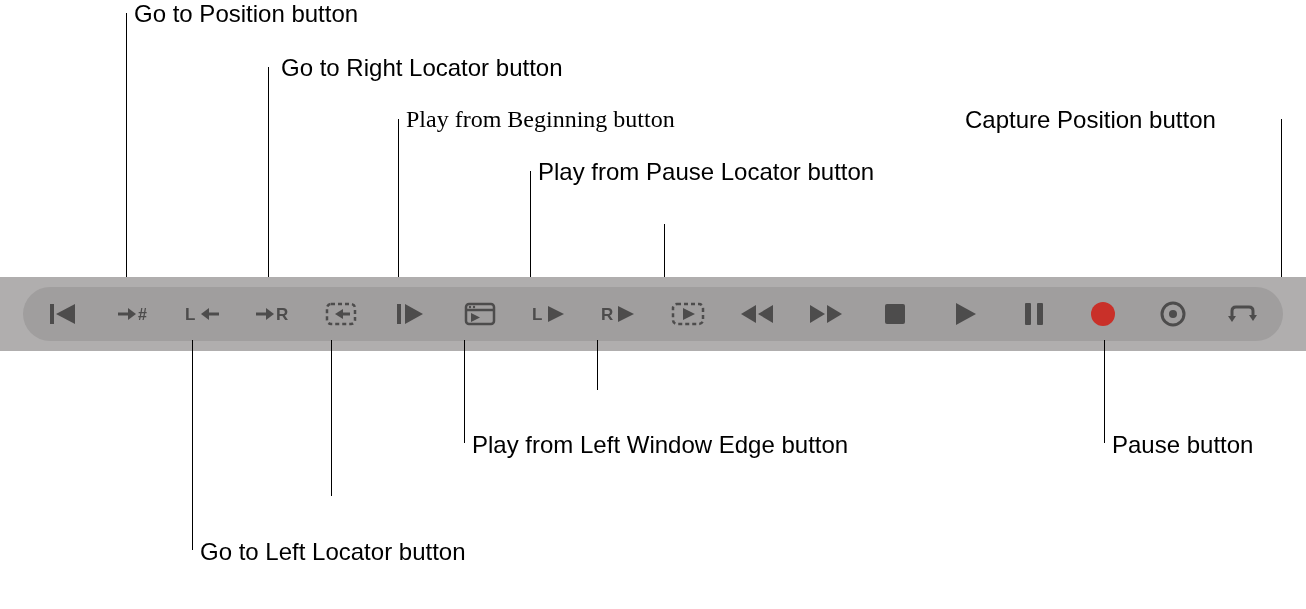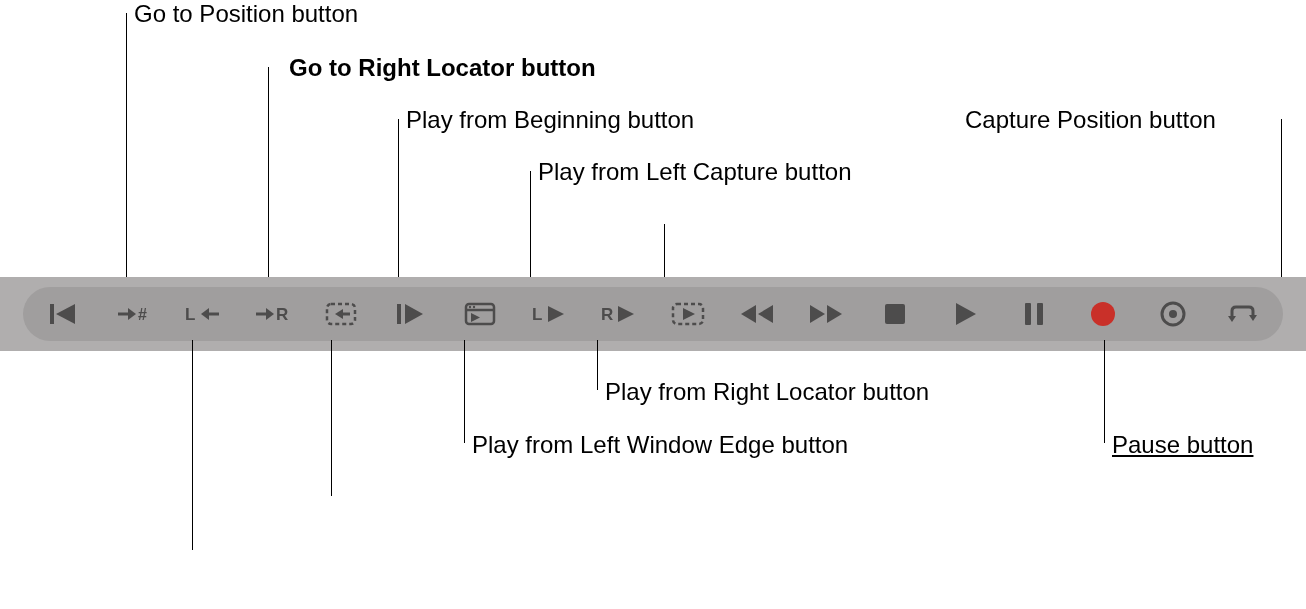--- a/index.html
+++ b/index.html
@@ -48,27 +48,27 @@
   .ll { font-weight: 700; font-family: Arial, sans-serif; }
 </style>
 </head>
 <body>
 
 <div class="stage">
 
   <div class="label" style="left:134px; top:0px;">Go to Position button</div>
   <div class="leader" style="left:126px; top:13px; height:275px;"></div>
 
-  <div class="label" style="left:289px; top:54px;font-weight:bold;">Go to Right Locator button</div>
+  <div class="label" style="left:281px; top:54px;">Go to Right Locator button</div>
   <div class="leader" style="left:268px; top:67px; height:221px;"></div>
 
-  <div class="label" style="left:406px; top:106px;">Play from Beginning button</div>
+  <div class="label" style="left:406px; top:106px;font-family:Liberation Serif, serif;">Play from Beginning button</div>
   <div class="leader" style="left:398px; top:119px; height:169px;"></div>
 
-  <div class="label" style="left:538px; top:158px;">Play from Left Capture button</div>
+  <div class="label" style="left:538px; top:158px;">Play from Pause Locator button</div>
   <div class="leader" style="left:530px; top:171px; height:117px;"></div>
 
   <div class="leader" style="left:664px; top:224px; height:64px;"></div>
 
   <div class="label" style="left:965px; top:106px;">Capture Position button</div>
   <div class="leader" style="left:1281px; top:119px; height:169px;"></div>
 
   <div class="strip-outer">
     <div class="strip-inner">
 
@@ -200,25 +200,25 @@
           <path d="M 5 14 L 5 8 Q 5 4 9 4 L 22 4 Q 26 4 26 8 L 26 13" fill="none" stroke="#4d4c4c" stroke-width="3" stroke-linecap="round"></path>
           <polygon points="1,13 9,13 5,19" fill="#4d4c4c"></polygon>
           <polygon points="22,12 30,12 26,18" fill="#4d4c4c"></polygon>
         </svg>
       </div>
 
     </div>
   </div>
 
   <div class="leader" style="left:597px; top:340px; height:50px;"></div>
-  <div class="label" style="left:605px; top:378px;">Play from Right Locator button</div>
 
   <div class="leader" style="left:464px; top:340px; height:103px;"></div>
   <div class="label" style="left:472px; top:431px;text-align:center;">Play from Left Window Edge button</div>
 
   <div class="leader" style="left:331px; top:340px; height:156px;"></div>
 
   <div class="leader" style="left:192px; top:340px; height:210px;"></div>
+  <div class="label" style="left:200px; top:538px;">Go to Left Locator button</div>
 
   <div class="leader" style="left:1104px; top:340px; height:103px;"></div>
-  <div class="label" style="left:1112px; top:431px;text-decoration:underline;">Pause button</div>
+  <div class="label" style="left:1112px; top:431px;">Pause button</div>
 
 </div>
 
 </body></html>

